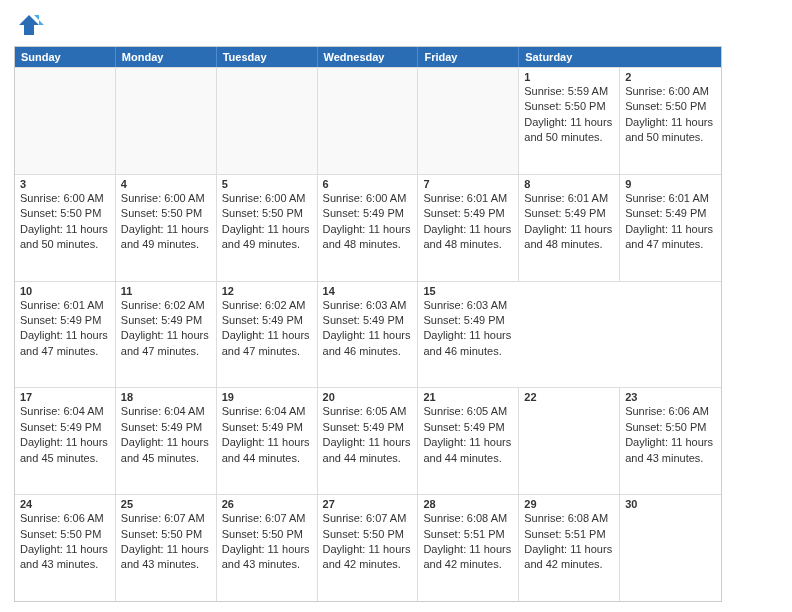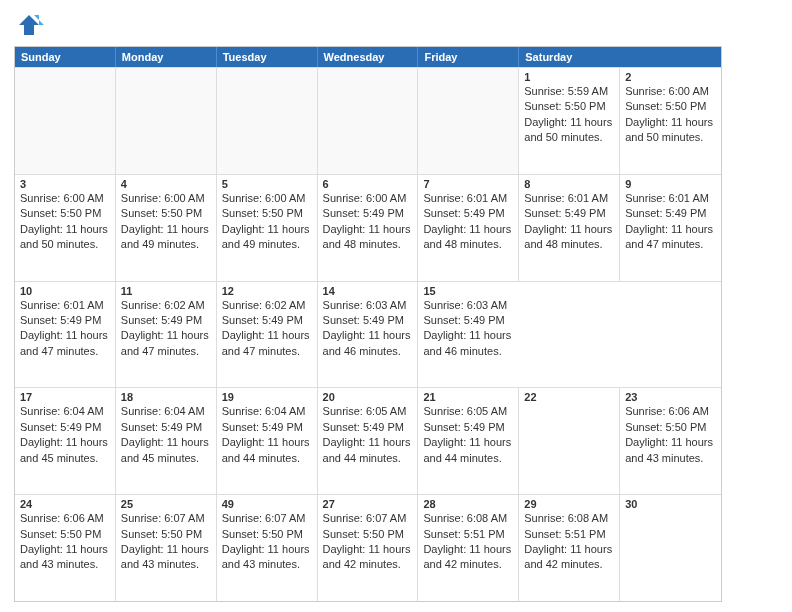--- a/index.html
+++ b/index.html
@@ -284,21 +284,21 @@
 Sunset: 5:50 PM
 Daylight: 11 hours and 43 minutes.</div>
           </div>
           <div class="cal-cell">
             <span class="day-num">25</span>
             <div class="day-info">Sunrise: 6:07 AM
 Sunset: 5:50 PM
 Daylight: 11 hours and 43 minutes.</div>
           </div>
           <div class="cal-cell">
-            <span class="day-num">49</span>
+            <span class="day-num">26</span>
             <div class="day-info">Sunrise: 6:07 AM
 Sunset: 5:50 PM
 Daylight: 11 hours and 43 minutes.</div>
           </div>
           <div class="cal-cell">
             <span class="day-num">27</span>
             <div class="day-info">Sunrise: 6:07 AM
 Sunset: 5:50 PM
 Daylight: 11 hours and 42 minutes.</div>
           </div>

